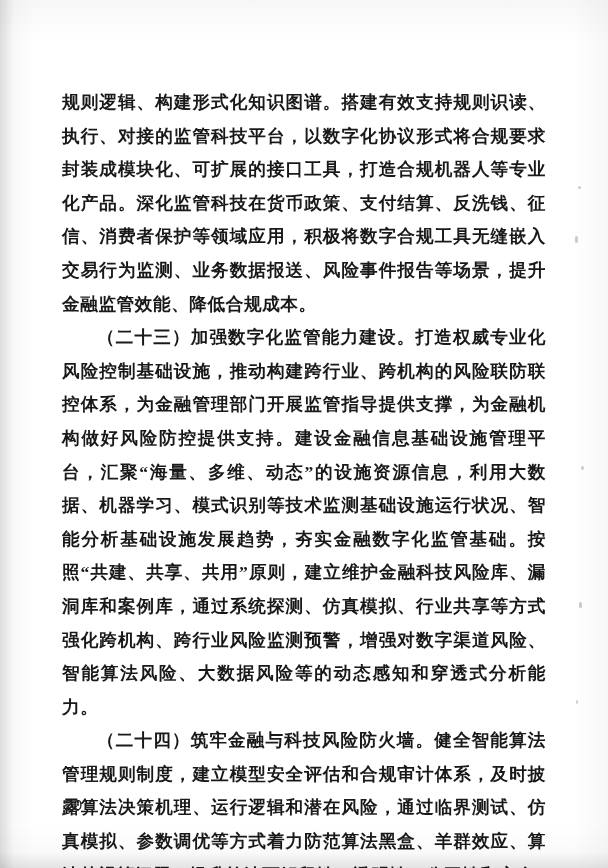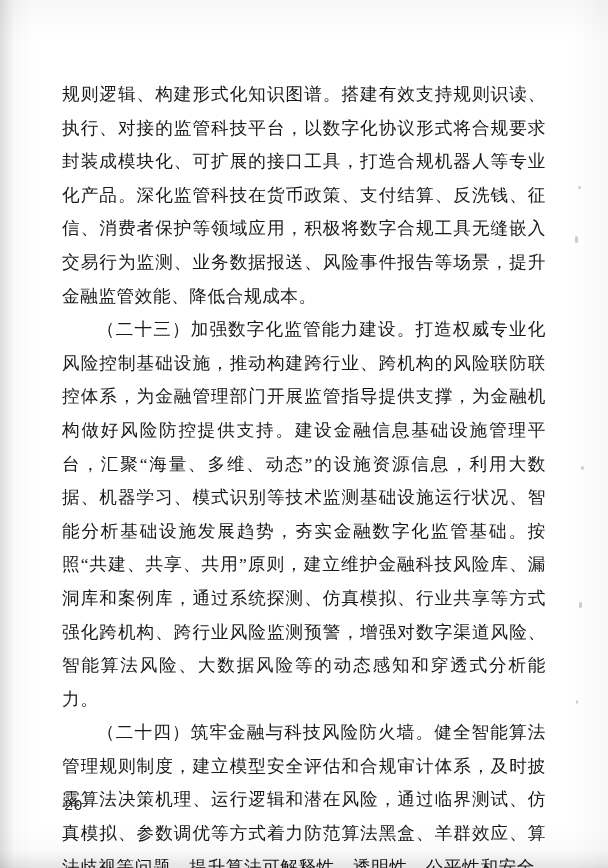--- a/index.html
+++ b/index.html
@@ -30,22 +30,23 @@
     width: 484px;
     font-family: "Liberation Serif", "DejaVu Serif", serif;
     font-size: 17.6px;
     line-height: 33.6px;
     color: #1b1b1b;
     text-align: justify;
     text-justify: inter-ideograph;
     letter-spacing: 0.6px;
   }
   .para {
-    margin: 0 0 0 0;
+    margin: 8px 0 0 0;
     text-indent: 0;
+    font-weight: bold;
   }
   .para.indent {
     text-indent: 35px;
   }
   .para + .para {
     margin-top: 0px;
   }
   .gap-before {
     margin-top: 2px;
   }

